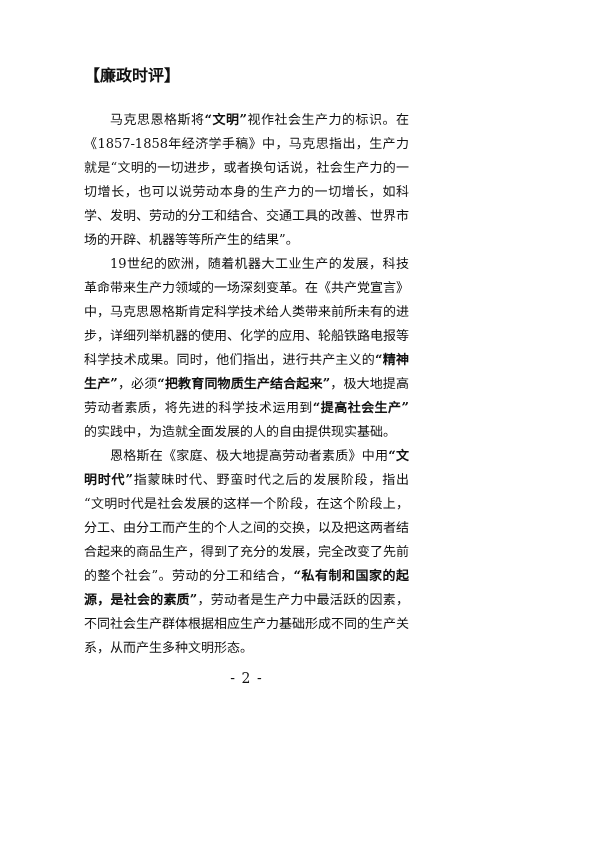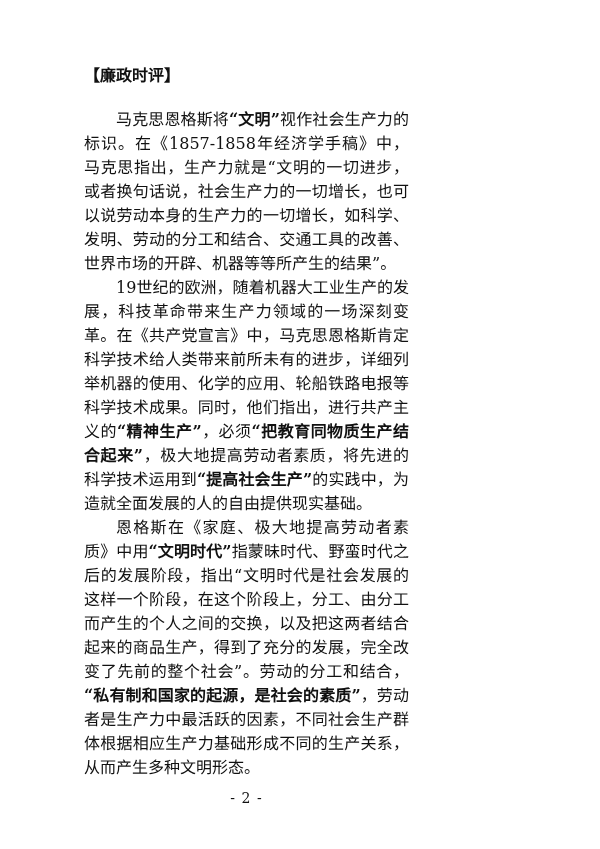--- a/index.html
+++ b/index.html
@@ -29,21 +29,21 @@
     line-height: 26px;
     font-weight: bold;
     text-align: center;
     letter-spacing: 0.5px;
   }
   .doc-body {
     margin-top: 22px;
   }
   .para {
     margin: 0;
-    font-size: 16px;
+    font-size: 13px;
     line-height: 24px;
     text-align: justify;
     text-indent: 2em;
     word-break: break-all;
   }
   .run { font-weight: normal; }
   .run.bold { font-weight: bold; }
   .footer {
     margin-top: 8px;
     text-align: center;

